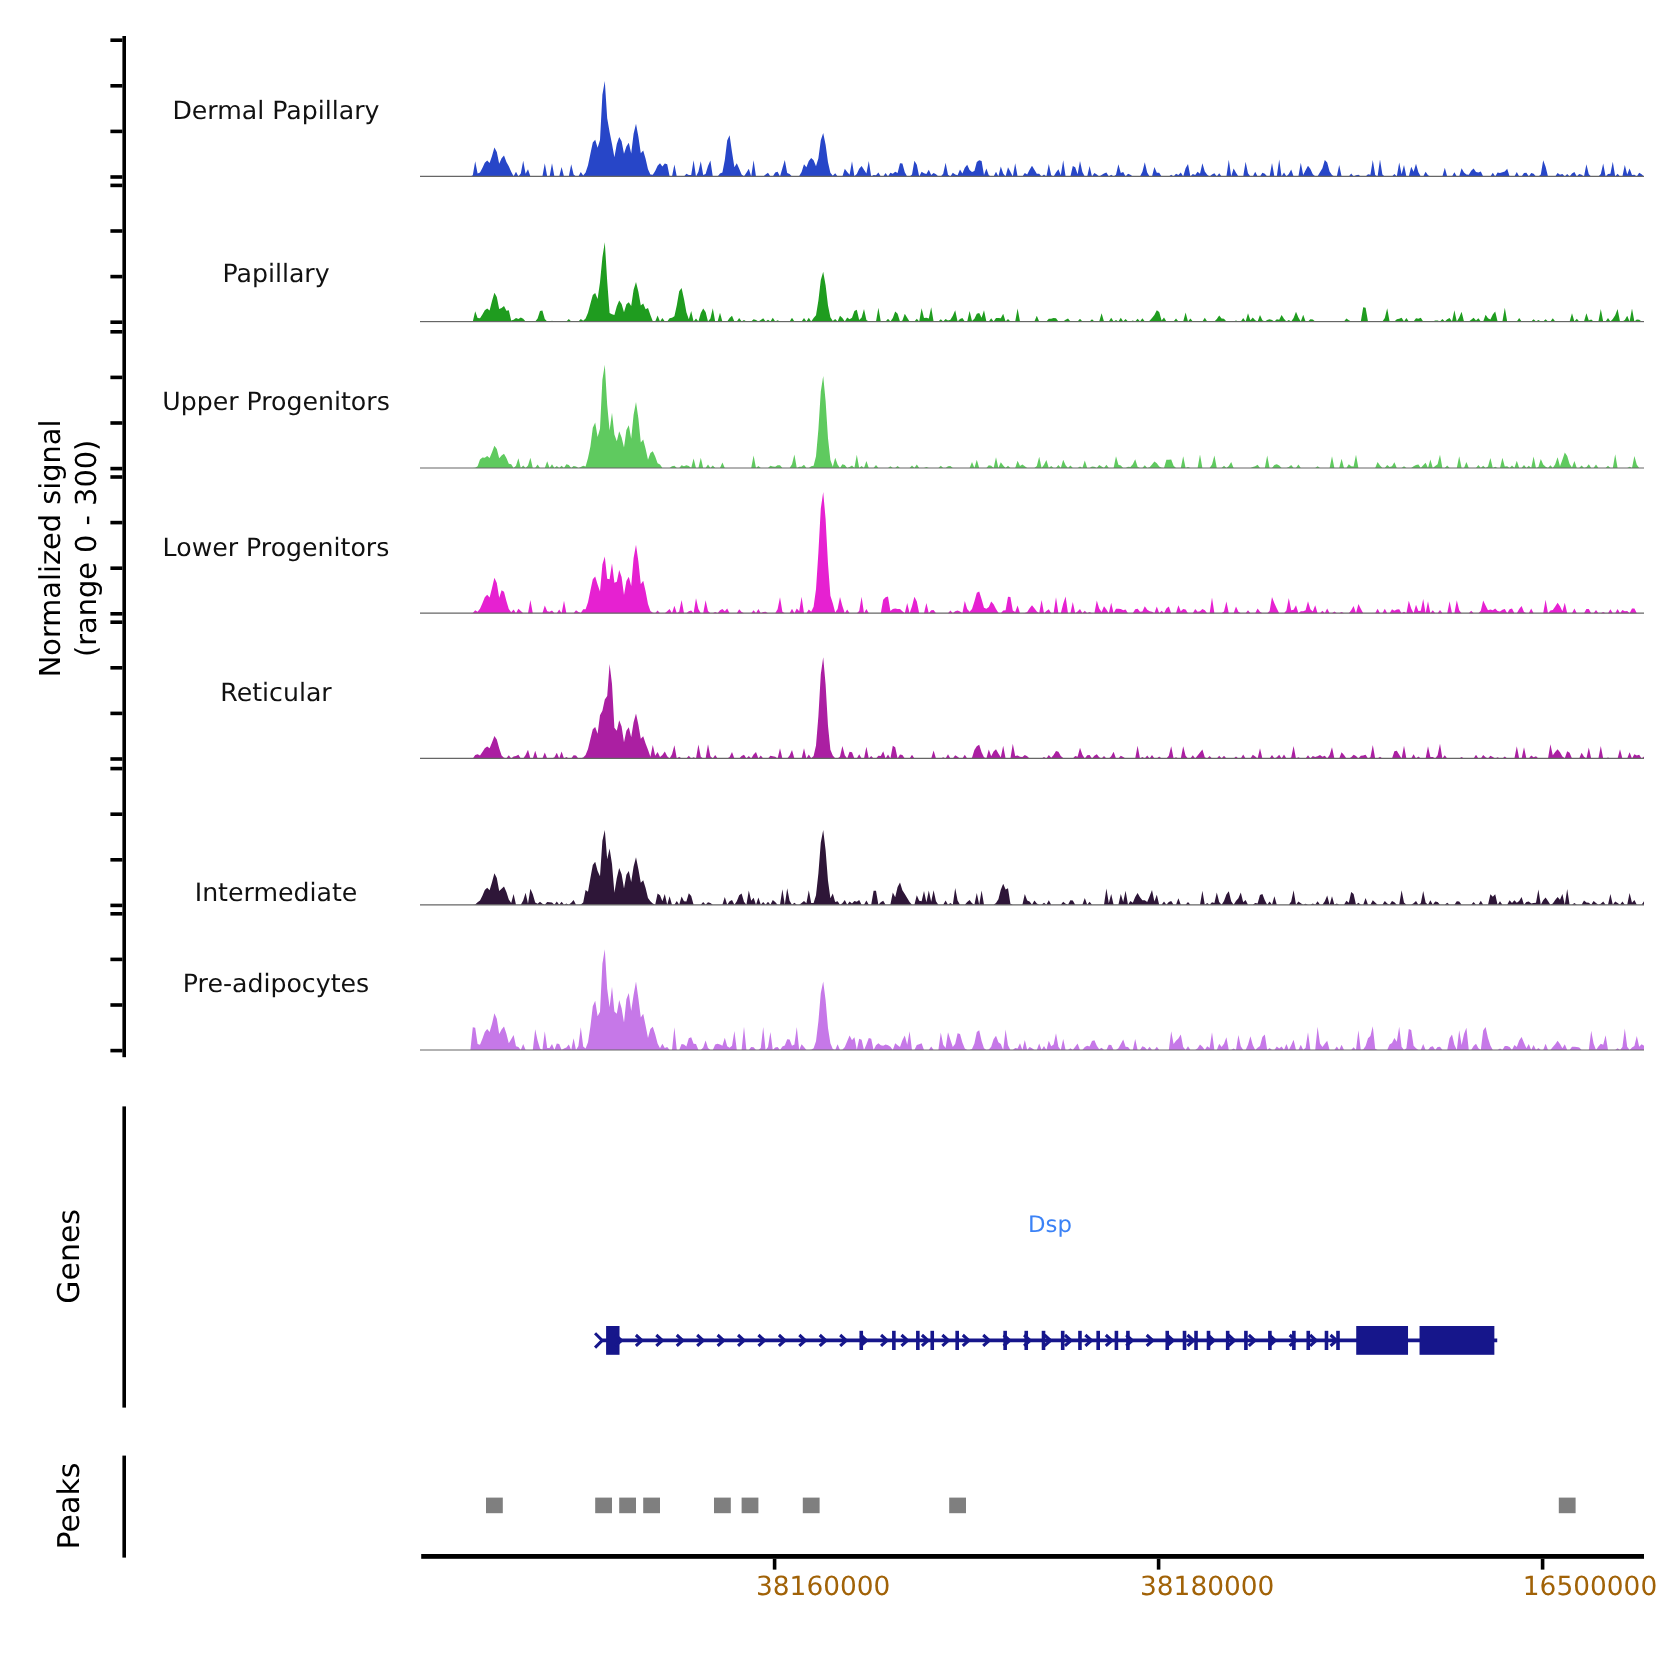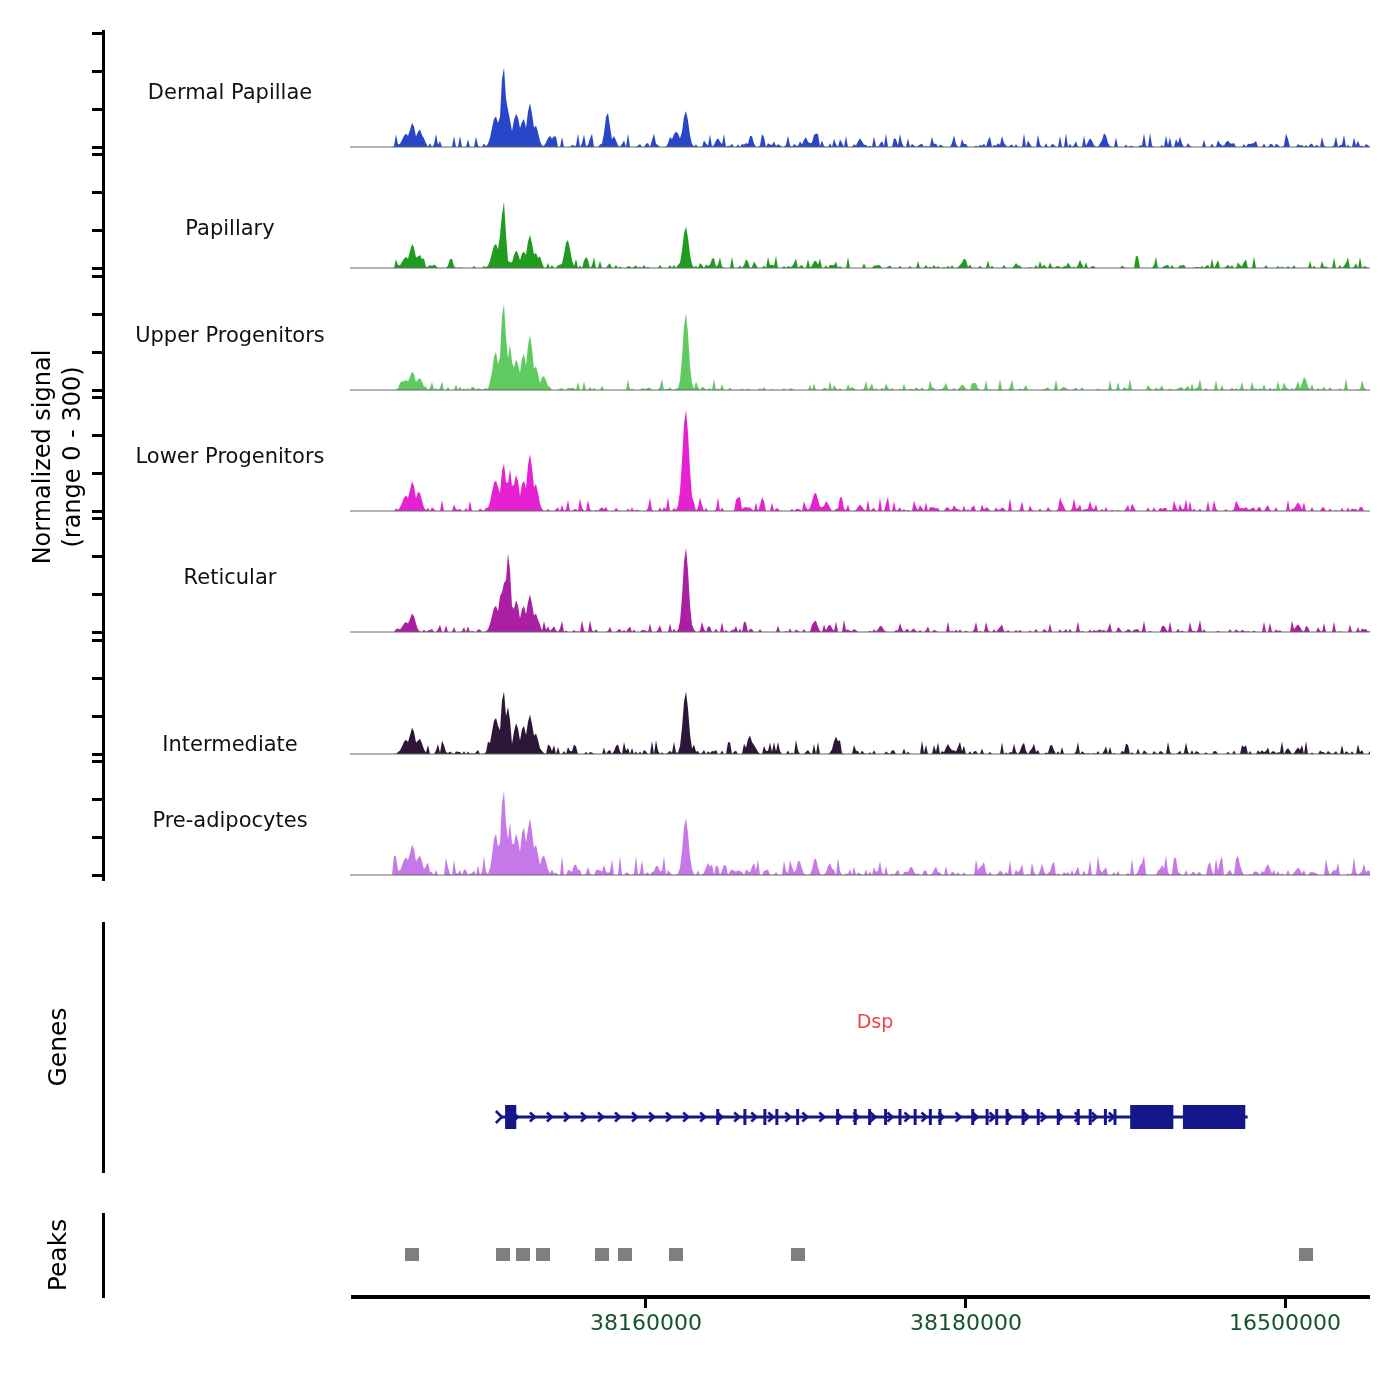--- a/index.html
+++ b/index.html
@@ -6,25 +6,25 @@
   #fig{position:relative;width:1400px;height:1400px;background:#ffffff;overflow:hidden;
        font-family:"DejaVu Sans","Liberation Sans",sans-serif;}
   .vline{position:absolute;width:3px;background:#000;}
   .ytick{position:absolute;width:10px;height:3px;background:#000;}
   .rot{position:absolute;transform:translate(-50%,-50%) rotate(-90deg);transform-origin:center center;
        white-space:nowrap;text-align:center;color:#000;}
   .ylab{font-size:24px;line-height:1.25;}
   .seclab{font-size:25px;}
   .track-label{position:absolute;left:108px;width:244px;text-align:center;font-size:21px;color:#111;}
   .tracksvg{position:absolute;left:350px;}
-  .gene-name{position:absolute;left:875px;top:1010px;transform:translateX(-50%);font-size:19px;color:#ef4444;}
+  .gene-name{position:absolute;left:875px;top:1010px;transform:translateX(-50%);font-size:19px;color:#3b82f6;}
   .sq{position:absolute;width:14px;height:13px;}
   .xaxis-line{position:absolute;left:351px;top:1295px;width:1019px;height:4px;background:#000;}
   .xtick{position:absolute;top:1299px;width:3px;height:9px;background:#000;}
-  .xtick-label{position:absolute;top:1310px;transform:translateX(-50%);font-size:22px;color:#14532d;}
+  .xtick-label{position:absolute;top:1310px;transform:translateX(-50%);font-size:22px;color:#a16207;margin-left:40px;}
   .xaxis-title{position:absolute;left:860px;top:1337px;transform:translateX(-50%);font-size:27px;color:#000;}
 </style>
 </head>
 <body>
 
 <div id="fig">
 
   <div class="rot ylab" style="left:57px;top:457px;">
     <span>Normalized signal</span><br>
     <span>(range 0 - 300)</span>
@@ -55,21 +55,21 @@
       <div class="ytick" style="left: 92px; top: 638.5px;"></div>
       <div class="ytick" style="left: 92px; top: 676.5px;"></div>
       <div class="ytick" style="left: 92px; top: 714.5px;"></div>
       <div class="ytick" style="left: 92px; top: 752.5px;"></div>
       <div class="ytick" style="left: 92px; top: 759.8px;"></div>
       <div class="ytick" style="left: 92px; top: 797.8px;"></div>
       <div class="ytick" style="left: 92px; top: 835.8px;"></div>
       <div class="ytick" style="left: 92px; top: 873.8px;"></div>
     </div>
 
-  <div class="track-label" style="top:80px;">Dermal Papillae</div>
+  <div class="track-label" style="top:80px;">Dermal Papillary</div>
   <div class="track-label" style="top:216px;">Papillary</div>
   <div class="track-label" style="top:323px;">Upper Progenitors</div>
   <div class="track-label" style="top:444px;">Lower Progenitors</div>
   <div class="track-label" style="top:565px;">Reticular</div>
   <div class="track-label" style="top:687px;margin-top:45px;">Intermediate</div>
   <div class="track-label" style="top:808px;">Pre-adipocytes</div>
 
   <div id="trackplots">
       <svg width="1020" height="115" class="tracksvg" style="position: absolute; left: 350px; top: 33px;">
         <path d="M0,114 L0,114.0 L2,114.0 L4,114.0 L6,114.0 L8,114.0 L10,114.0 L12,114.0 L14,114.0 L16,114.0 L18,114.0 L20,114.0 L22,114.0 L24,114.0 L26,114.0 L28,114.0 L30,114.0 L32,114.0 L34,114.0 L36,114.0 L38,114.0 L40,114.0 L42,114.0 L44,113.0 L46,101.3 L48,111.5 L50,110.8 L52,106.9 L54,102.7 L56,100.8 L58,102.8 L60,96.9 L62,90.0 L64,93.6 L66,103.5 L68,98.8 L70,96.6 L72,101.9 L74,105.5 L76,110.2 L78,113.8 L80,110.2 L82,114.0 L84,111.5 L86,101.0 L88,111.8 L90,108.0 L92,114.0 L94,114.0 L96,114.0 L98,114.0 L100,114.0 L102,114.0 L104,103.0 L106,114.0 L108,114.0 L110,103.0 L112,114.0 L114,114.0 L116,114.0 L118,106.2 L120,114.0 L122,114.0 L124,114.0 L126,103.8 L128,112.5 L130,114.0 L132,114.0 L134,110.4 L136,113.2 L138,110.7 L140,104.8 L142,95.1 L144,85.8 L146,83.5 L148,90.1 L150,83.7 L152,45.9 L154,34.4 L156,65.5 L158,76.9 L160,87.1 L162,98.1 L164,87.1 L166,81.1 L168,84.7 L170,95.1 L172,89.0 L174,85.9 L176,94.9 L178,78.5 L180,70.1 L182,81.0 L184,94.7 L186,92.4 L188,99.3 L190,108.0 L192,112.5 L194,112.7 L196,109.6 L198,105.1 L200,103.0 L202,105.8 L204,103.2 L206,103.8 L208,113.8 L210,114.0 L212,104.1 L214,114.0 L216,114.0 L218,114.0 L220,114.0 L222,111.7 L224,112.8 L226,112.8 L228,100.5 L230,114.0 L232,110.2 L234,101.4 L236,112.9 L238,111.9 L240,105.4 L242,100.8 L244,114.0 L246,114.0 L248,114.0 L250,111.5 L252,110.7 L254,100.3 L256,84.0 L258,79.8 L260,93.7 L262,106.3 L264,103.1 L266,107.6 L268,112.5 L270,113.8 L272,110.9 L274,107.6 L276,114.0 L278,100.6 L280,114.0 L282,114.0 L284,114.0 L286,114.0 L288,112.4 L290,110.9 L292,114.0 L294,114.0 L296,110.7 L298,110.1 L300,114.0 L302,107.2 L304,100.4 L306,111.1 L308,112.1 L310,114.0 L312,114.0 L314,114.0 L316,113.7 L318,110.3 L320,103.9 L322,106.3 L324,101.2 L326,98.6 L328,100.6 L330,105.5 L332,98.8 L334,83.9 L336,77.9 L338,87.6 L340,102.3 L342,110.9 L344,113.5 L346,111.4 L348,114.0 L350,114.0 L352,114.0 L354,107.6 L356,110.4 L358,112.7 L360,101.4 L362,113.8 L364,112.1 L366,107.6 L368,105.3 L370,108.5 L372,111.5 L374,101.1 L376,114.0 L378,112.8 L380,113.0 L382,110.7 L384,114.0 L386,114.0 L388,111.2 L390,114.0 L392,110.9 L394,111.8 L396,110.1 L398,111.1 L400,103.1 L402,103.2 L404,110.6 L406,114.0 L408,114.0 L410,112.5 L412,101.0 L414,104.2 L416,114.0 L418,110.2 L420,111.4 L422,112.0 L424,108.5 L426,112.9 L428,111.2 L430,112.3 L432,114.0 L434,114.0 L436,111.7 L438,102.6 L440,112.6 L442,114.0 L444,111.0 L446,112.4 L448,113.1 L450,108.2 L452,111.5 L454,106.7 L456,104.2 L458,108.7 L460,110.3 L462,109.5 L464,101.9 L466,100.6 L468,101.1 L470,112.9 L472,107.4 L474,113.0 L476,114.0 L478,114.0 L480,110.2 L482,114.0 L484,105.8 L486,111.5 L488,114.0 L490,106.3 L492,110.1 L494,114.0 L496,103.1 L498,114.0 L500,114.0 L502,114.0 L504,111.2 L506,112.5 L508,108.4 L510,105.2 L512,108.4 L514,111.7 L516,111.8 L518,114.0 L520,112.4 L522,114.0 L524,103.6 L526,113.1 L528,114.0 L530,110.7 L532,108.1 L534,113.0 L536,100.5 L538,114.0 L540,114.0 L542,114.0 L544,105.3 L546,106.3 L548,112.2 L550,101.1 L552,110.3 L554,114.0 L556,114.0 L558,105.3 L560,114.0 L562,111.1 L564,112.4 L566,114.0 L568,112.9 L570,111.6 L572,110.7 L574,114.0 L576,112.7 L578,114.0 L580,112.7 L582,103.8 L584,111.2 L586,110.4 L588,114.0 L590,111.8 L592,112.6 L594,114.0 L596,114.0 L598,114.0 L600,114.0 L602,110.1 L604,102.3 L606,110.7 L608,114.0 L610,114.0 L612,106.1 L614,111.0 L616,111.0 L618,114.0 L620,114.0 L622,114.0 L624,114.0 L626,112.6 L628,114.0 L630,111.8 L632,112.8 L634,110.7 L636,114.0 L638,107.3 L640,103.6 L642,114.0 L644,112.1 L646,112.8 L648,110.2 L650,111.8 L652,103.0 L654,110.0 L656,112.6 L658,114.0 L660,112.5 L662,111.4 L664,114.0 L666,111.3 L668,114.0 L670,114.0 L672,114.0 L674,100.2 L676,114.0 L678,107.5 L680,110.9 L682,114.0 L684,114.0 L686,114.0 L688,101.7 L690,111.4 L692,114.0 L694,114.0 L696,110.2 L698,114.0 L700,114.0 L702,111.0 L704,111.7 L706,114.0 L708,114.0 L710,102.9 L712,114.0 L714,114.0 L716,99.9 L718,114.0 L720,110.8 L722,114.0 L724,112.1 L726,108.3 L728,114.0 L730,114.0 L732,114.0 L734,102.7 L736,112.8 L738,108.9 L740,105.2 L742,107.8 L744,112.2 L746,113.8 L748,113.9 L750,110.5 L752,107.3 L754,100.3 L756,102.5 L758,110.0 L760,112.9 L762,114.0 L764,114.0 L766,104.6 L768,114.0 L770,114.0 L772,114.0 L774,114.0 L776,111.5 L778,114.0 L780,113.1 L782,112.7 L784,114.0 L786,114.0 L788,114.0 L790,112.3 L792,112.6 L794,100.3 L796,112.8 L798,114.0 L800,100.0 L802,112.4 L804,114.0 L806,114.0 L808,114.0 L810,114.0 L812,112.0 L814,114.0 L816,102.5 L818,112.3 L820,104.5 L822,114.0 L824,114.0 L826,106.0 L828,110.2 L830,103.5 L832,110.5 L834,114.0 L836,114.0 L838,110.1 L840,113.1 L842,114.0 L844,114.0 L846,114.0 L848,114.0 L850,114.0 L852,114.0 L854,106.8 L856,114.0 L858,114.0 L860,114.0 L862,110.5 L864,114.0 L866,114.0 L868,107.3 L870,110.8 L872,112.4 L874,112.6 L876,109.2 L878,107.5 L880,110.3 L882,110.8 L884,110.0 L886,114.0 L888,114.0 L890,114.0 L892,114.0 L894,110.9 L896,114.0 L898,110.8 L900,111.1 L902,110.5 L904,110.0 L906,107.7 L908,114.0 L910,114.0 L912,114.0 L914,110.4 L916,114.0 L918,114.0 L920,111.2 L922,111.0 L924,114.0 L926,111.1 L928,111.7 L930,114.0 L932,114.0 L934,112.5 L936,100.5 L938,106.0 L940,114.0 L942,114.0 L944,114.0 L946,114.0 L948,111.1 L950,112.6 L952,112.1 L954,114.0 L956,112.0 L958,114.0 L960,111.6 L962,110.4 L964,114.0 L966,112.0 L968,112.7 L970,114.0 L972,103.9 L974,112.2 L976,114.0 L978,114.0 L980,114.0 L982,114.0 L984,112.0 L986,103.2 L988,114.0 L990,112.1 L992,111.7 L994,101.7 L996,114.0 L998,111.8 L1000,114.0 L1002,114.0 L1004,104.4 L1006,112.5 L1008,107.5 L1010,112.9 L1012,112.7 L1014,114.0 L1016,111.0 L1018,112.3 L1020,114.0 L1020,114 Z" fill="#2746c8" stroke="none"></path>

